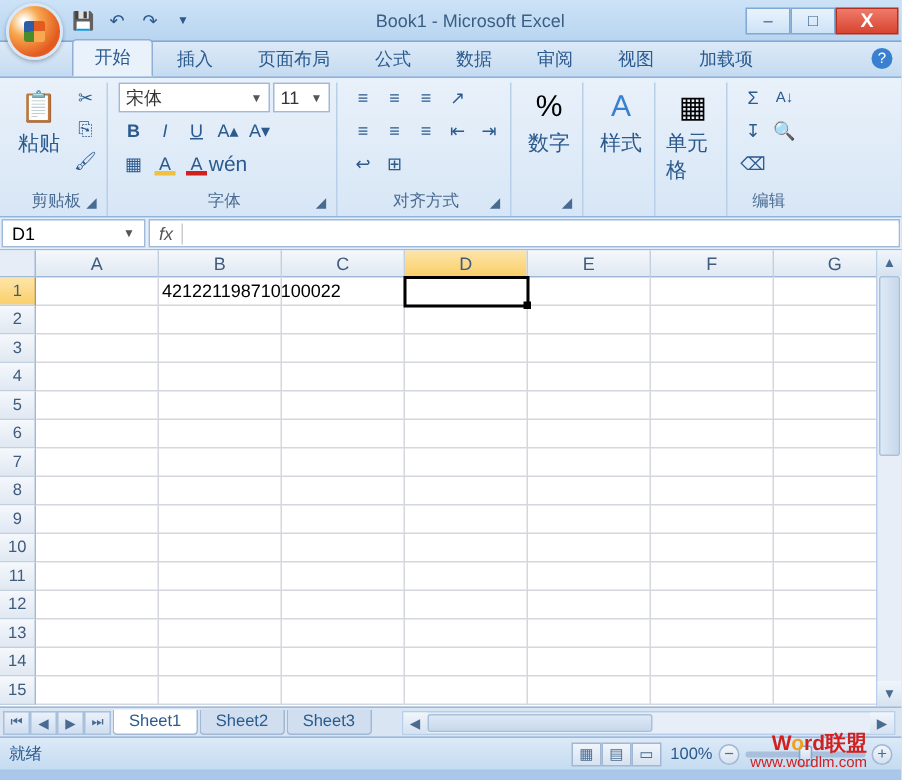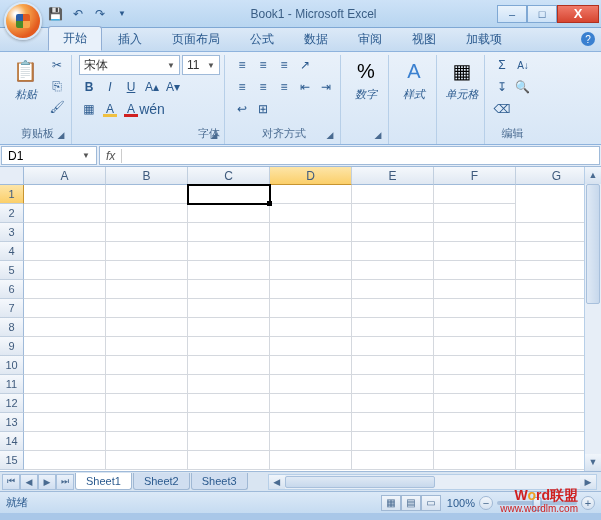--- a/index.html
+++ b/index.html
@@ -24,21 +24,21 @@
 .tabs .help { position:absolute; right:6px; top:4px; width:14px; height:14px; border-radius:50%; background:#3a80d0; color:#fff; font-size:10px; display:flex; align-items:center; justify-content:center;}
 
 
 .ribbon { height: 93px; background: linear-gradient(#e9f1fa,#d7e6f6); border-bottom: 1px solid #8eb3dd; display: flex; padding: 3px 4px 0 4px; gap: 3px; }
 .group { border-right: 1px solid #b7cfe8; display: flex; flex-direction: column; padding: 0 4px; }
 .group-body { flex: 1; display: flex; gap: 3px; align-items: flex-start; }
 .group-label { font-size: 11px; color: #4a6b91; text-align: center; padding: 1px 0 3px; position:relative;}
 .group-label .launcher { position:absolute; right:0; bottom:2px; width:12px; height:12px; font-size:9px; color:#4a6b91;}
 .big-btn { width: 36px; display: flex; flex-direction: column; align-items: center; gap: 2px; padding-top: 2px;}
 .big-btn .ico { width: 30px; height: 28px; display:flex; align-items:center; justify-content:center; font-size:20px;}
-.big-btn .lbl { font-size: 11px; color: #2b5a8e; font-style: italic; }
+.big-btn .lbl { font-size: 14px; color: #2b5a8e; }
 .small-btn { width: 20px; height: 20px; display: flex; align-items: center; justify-content: center; font-size: 12px; color: #2b5a8e; border: 1px solid transparent; }
 .btn-row { display: flex; gap: 1px; align-items:center;}
 .btn-col { display: flex; flex-direction: column; gap: 1px; }
 .font-combo { height: 20px; border: 1px solid #9fbad9; background: #fff; font-size: 12px; padding: 0 4px; display: flex; align-items: center; justify-content:space-between; color: #333; }
 .font-combo .arrow{font-size:8px; color:#555;}
 
 
 .fbar { height: 22px; background: #e4edf8; display: flex; border-bottom: 1px solid #9fbad9; }
 .name-box { width: 96px; background: #fff; border: 1px solid #9fbad9; margin: 1px; display: flex; align-items: center; padding: 0 6px; font-size: 12px; justify-content:space-between;}
 .name-box .arrow{font-size:8px; color:#555;}
@@ -137,21 +137,21 @@
       </div>
       <div class="btn-col">
         <div class="small-btn">✂</div>
         <div class="small-btn">⎘</div>
         <div class="small-btn">🖌</div>
       </div>
     </div>
     <div class="group-label"><span>剪贴板</span><span class="launcher">◢</span></div>
   </div>
 
-  <div class="group" style="width:150px;align-items:flex-end;">
+  <div class="group" style="width:150px;">
     <div class="group-body" style="flex-direction:column; gap:2px; width:100%;">
       <div class="btn-row" style="gap:2px; width:100%;">
         <div class="font-combo" style="flex:1;">
             <span>宋体</span>
             <span class="arrow">▼</span>
           </div>
         <div class="font-combo" style="width:38px;">
             <span>11</span>
             <span class="arrow">▼</span>
           </div>
@@ -268,20 +268,23 @@
           <div class="col-h sel">D</div>
           <div class="col-h">E</div>
           <div class="col-h">F</div>
           <div class="col-h">G</div>
         </div>
     </div>
     <div class="rows" id="rows">
         <div class="row">
           <div class="row-h sel">1</div>
           <div class="cell"></div>
+          <div class="cell">
+            <span class="overflow-text">421221198710100022</span>
+          </div>
           <div class="cell"></div>
           <div class="cell selected"></div>
           <div class="cell"></div>
           <div class="cell"></div>
           <div class="cell"></div>
         </div>
         <div class="row">
           <div class="row-h">2</div>
           <div class="cell"></div>
           <div class="cell"></div>

